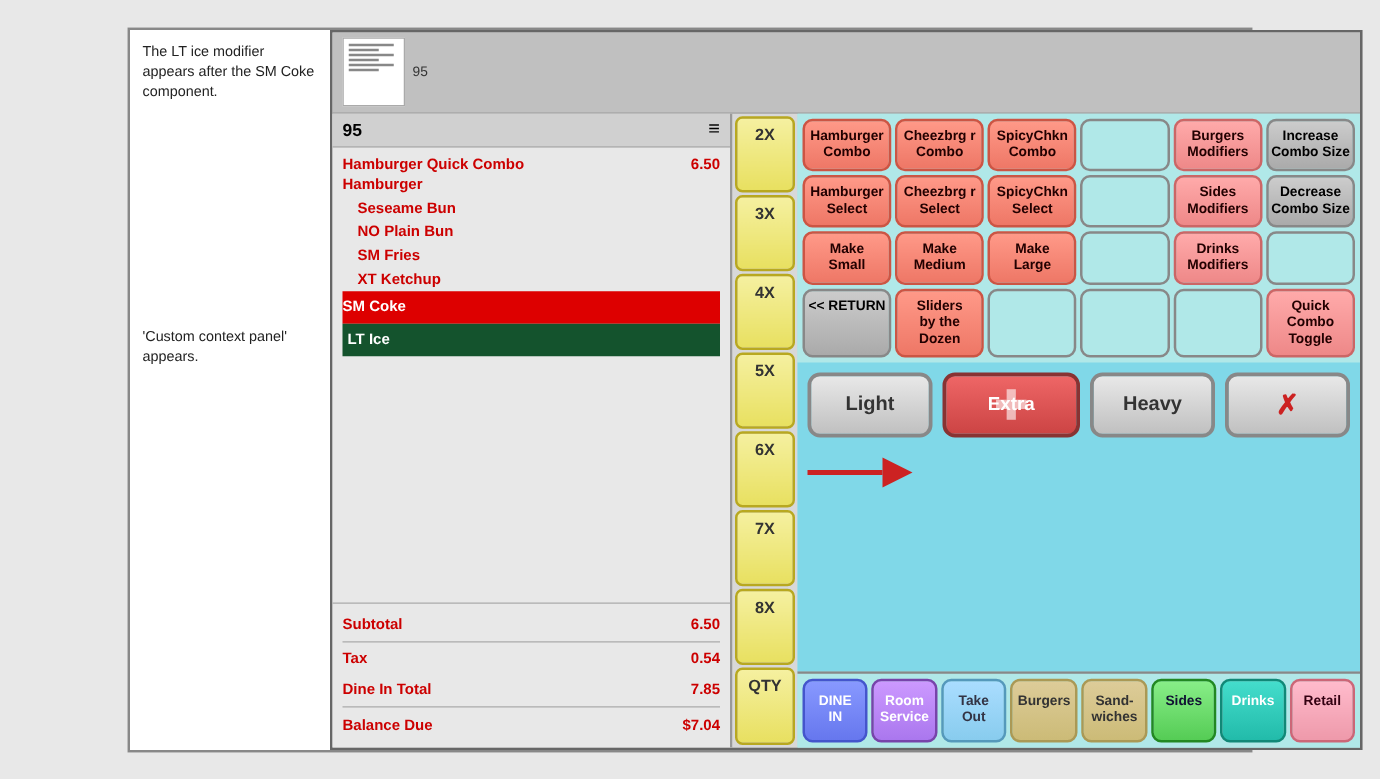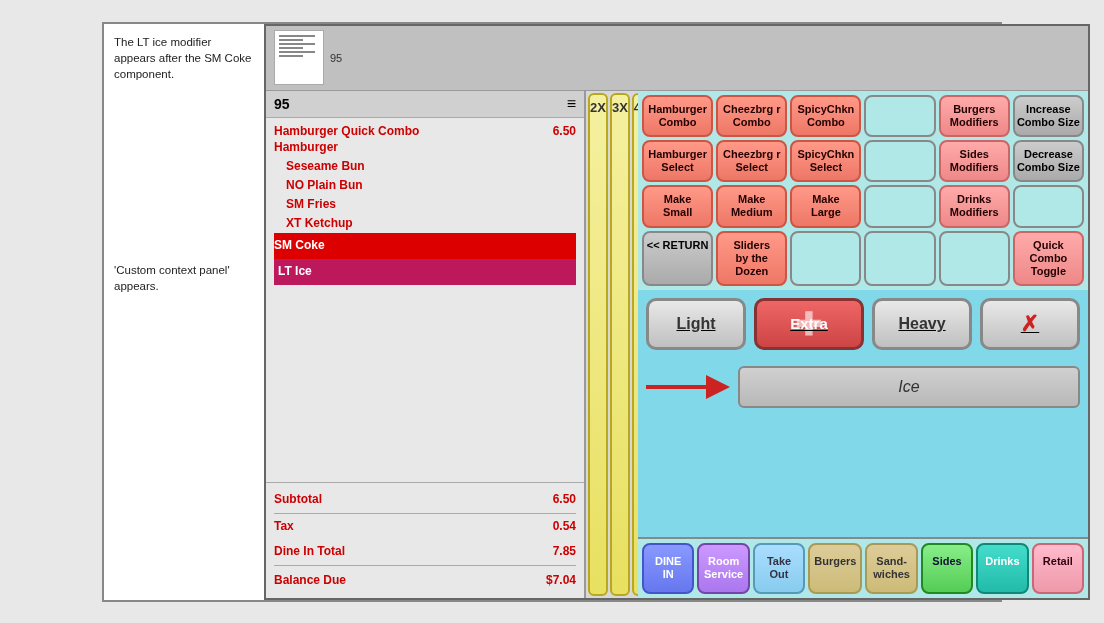--- a/index.html
+++ b/index.html
@@ -129,21 +129,21 @@
       font-weight: bold;
     }
     .order-selected {
       background: #dd0000;
       color: white;
       font-weight: bold;
       padding: 2px 0;
       line-height: 1.8;
     }
     .order-selected2 {
-      background: #be185d;
+      background: #14532d;
       color: white;
       font-weight: bold;
       padding: 2px 4px;
       line-height: 1.8;
       margin-bottom: 6px;
     }
     .order-totals {
       padding: 6px 8px;
       border-top: 1px solid #aaa;
       font-size: 12px;
@@ -164,21 +164,21 @@
     .divider-line {
       border: none;
       border-top: 1px solid #aaa;
       margin: 2px 0;
     }
     
     .multiplier-col {
       width: 52px;
       background: #d8d8d8;
       display: flex;
-      flex-direction: row;
+      flex-direction: column;
       padding: 2px;
       gap: 2px;
       flex-shrink: 0;
     }
     .mult-btn {
       background: linear-gradient(to bottom, #f5f0a0, #e8e060);
       border: 2px solid #b8a820;
       border-radius: 6px;
       font-size: 13px;
       font-weight: bold;
@@ -455,21 +455,21 @@
           <div class="grid-btn btn-gray">&lt;&lt; RETURN</div>
           <div class="grid-btn btn-salmon">Sliders<br>by the<br>Dozen</div>
           <div class="grid-btn btn-cyan-light"></div>
           <div class="grid-btn btn-cyan-light"></div>
           <div class="grid-btn btn-cyan-light"></div>
           <div class="grid-btn btn-pink">Quick<br>Combo<br>Toggle</div>
         </div>
 
         <div class="context-panel">
 
-          <div style="position:relative;text-decoration:underline;">
+          <div style="position:relative;">
             <div class="modifier-row">
               <button class="mod-btn mod-light">
                 <span>Light</span>
               </button>
               <button class="mod-btn mod-extra" style="position:relative; min-width:110px;">
                 <span style="color:white; font-size:15px; position:relative; z-index:1;">Extra</span>
                 <span style="position:absolute;top:50%;left:50%;transform:translate(-50%,-50%);font-size:32px;color:white;font-weight:900;opacity:0.6;">✚</span>
               </button>
               <button class="mod-btn mod-heavy">
                 <span>Heavy</span>
@@ -478,21 +478,20 @@
                 <span style="color:#cc2222;font-size:22px;font-weight:900;">✗</span>
               </button>
             </div>
           </div>
 
           <div style="display:flex; align-items:center; gap:8px; margin-top:8px;">
             <div class="arrow-shaft">
               <div class="arrow-line"></div>
               <div class="arrow-right"></div>
             </div>
-            <div class="ice-bar" style="flex:1;">Ice</div>
           </div>
         </div>
 
         <div class="bottom-nav">
           <div class="nav-btn nav-blue">DINE<br>IN</div>
           <div class="nav-btn nav-purple">Room<br>Service</div>
           <div class="nav-btn nav-ltblue">Take<br>Out</div>
           <div class="nav-btn nav-tan">Burgers</div>
           <div class="nav-btn nav-tan">Sand-<br>wiches</div>
           <div class="nav-btn nav-green">Sides</div>

